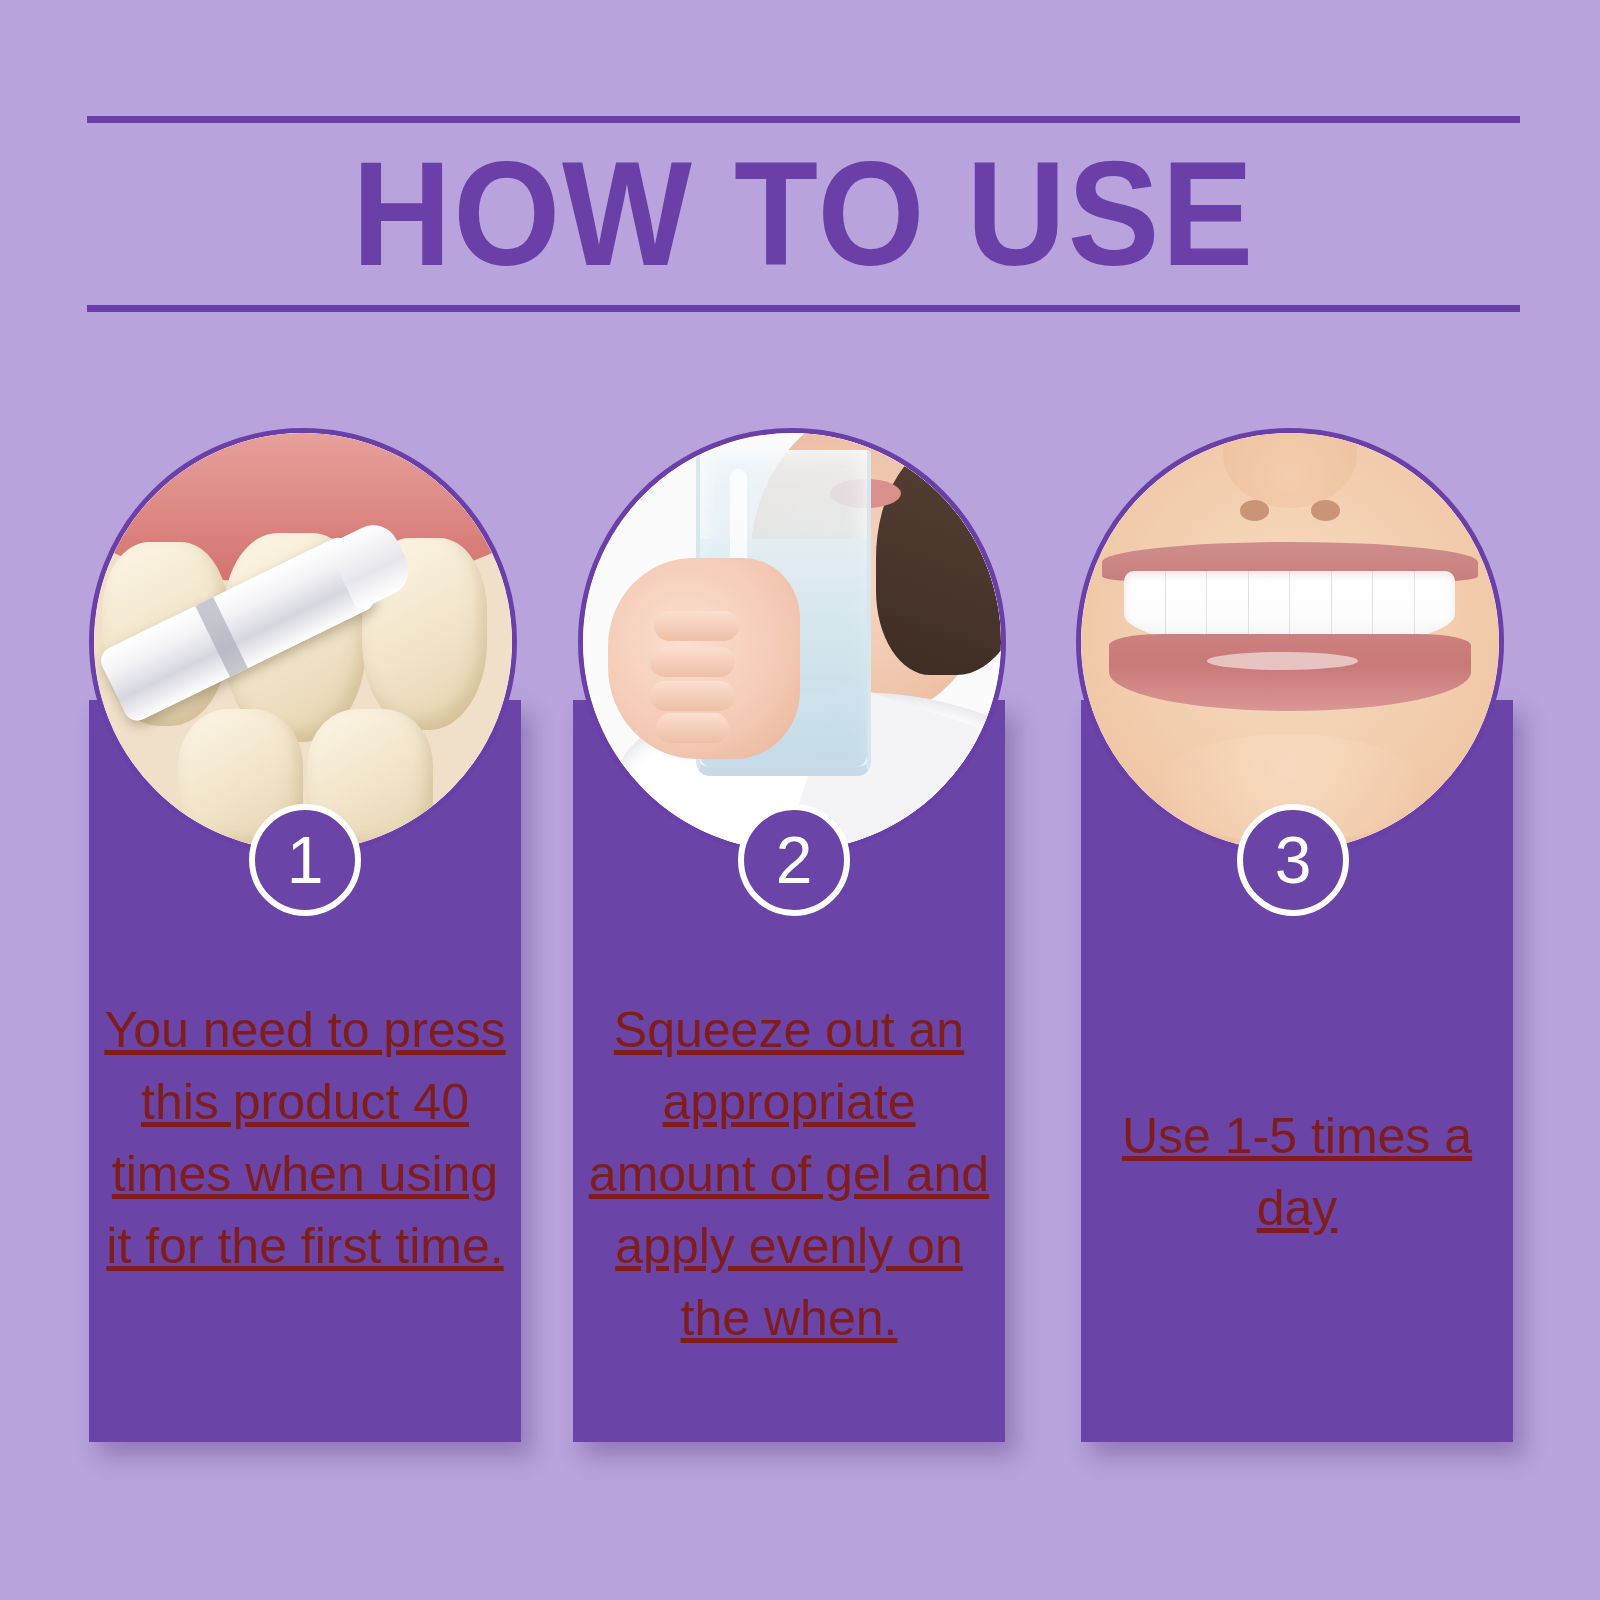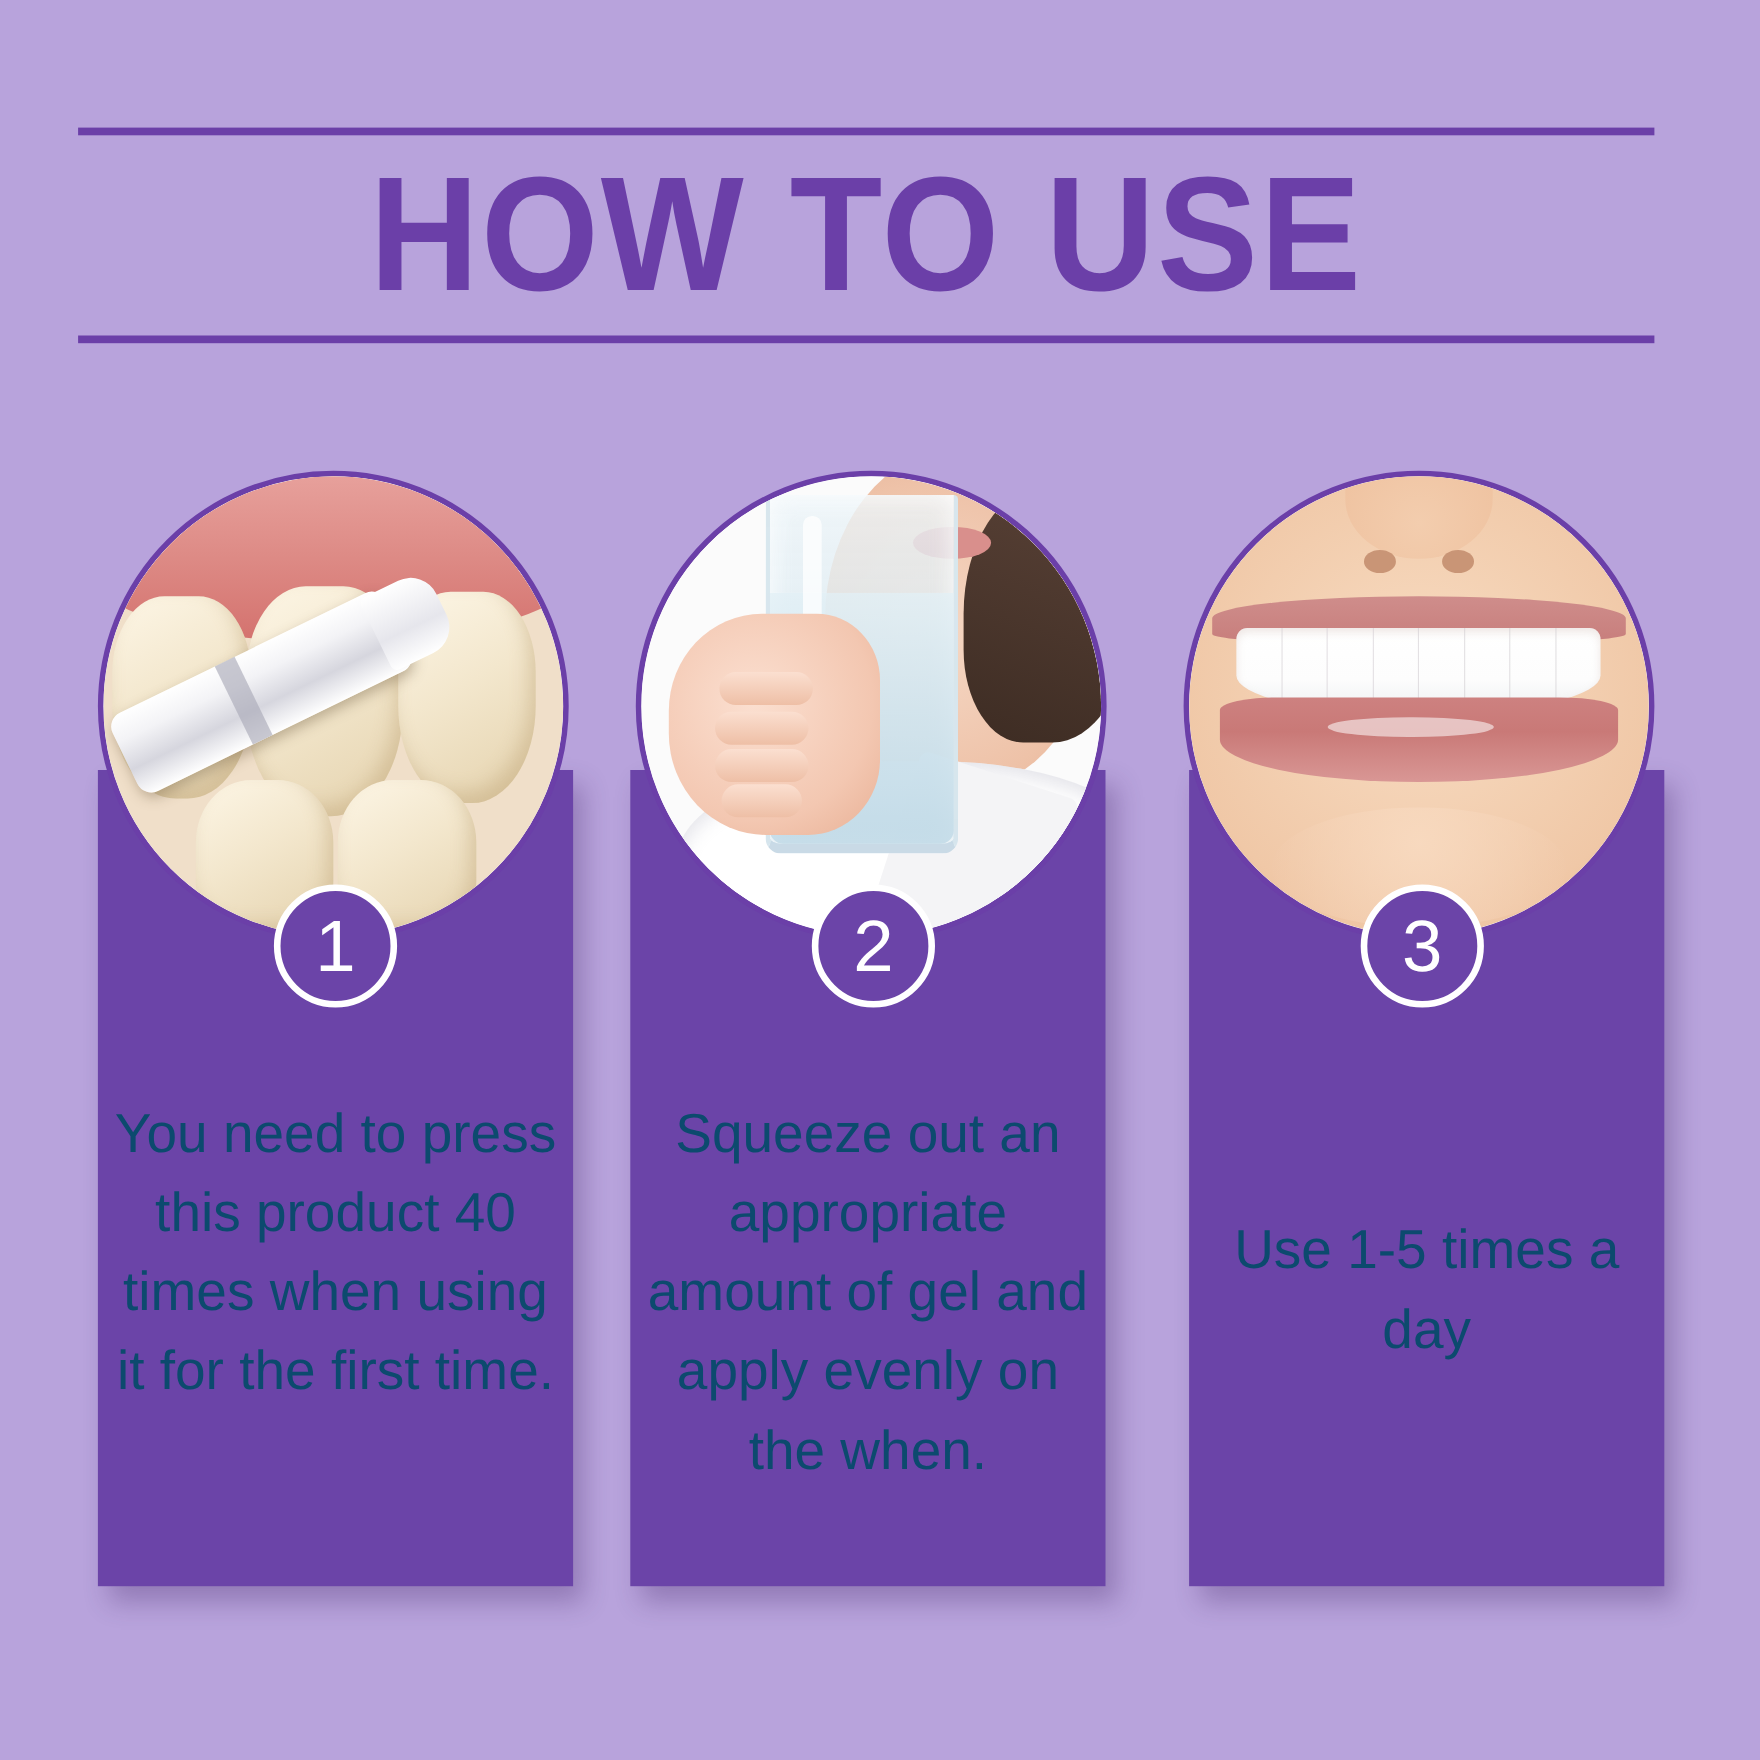--- a/index.html
+++ b/index.html
@@ -17,21 +17,21 @@
   .poster {
     position: relative;
     width: 1600px;
     height: 1600px;
     background: #b8a3dc;
   }
 
   
   .header {
     position: absolute;
-    left: 71px;
+    left: 87px;
     top: 116px;
     width: 1433px;
   }
   .rule {
     width: 100%;
     height: 7px;
     background: #6b3fa8;
   }
   .rule-bottom { margin-top: 0; }
   .title {
@@ -254,25 +254,26 @@
     line-height: 1;
   }
   .badge-1 { left: 249px;  top: 804px; }
   .badge-2 { left: 738px;  top: 804px; }
   .badge-3 { left: 1237px; top: 804px; }
 
   
   .caption {
     position: absolute;
     width: 412px;
-    color: #0c4a6e;
+    color: #7f1d1d;
     text-align: center;
     font-size: 50px;
     line-height: 72px;
     font-weight: 400;
+    text-decoration: underline;
   }
   .caption-1 { left: 99px;  top: 994px; }
   .caption-2 { left: 583px; top: 994px; }
   .caption-3 { left: 1091px; top: 1100px; }
 </style>
 </head>
 <body>
 
 <div class="poster">
 

